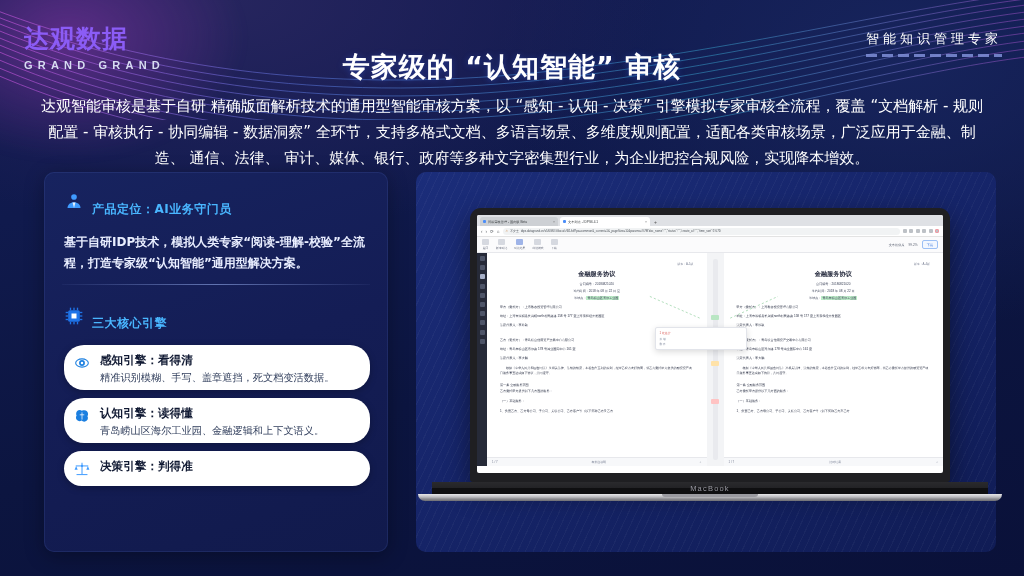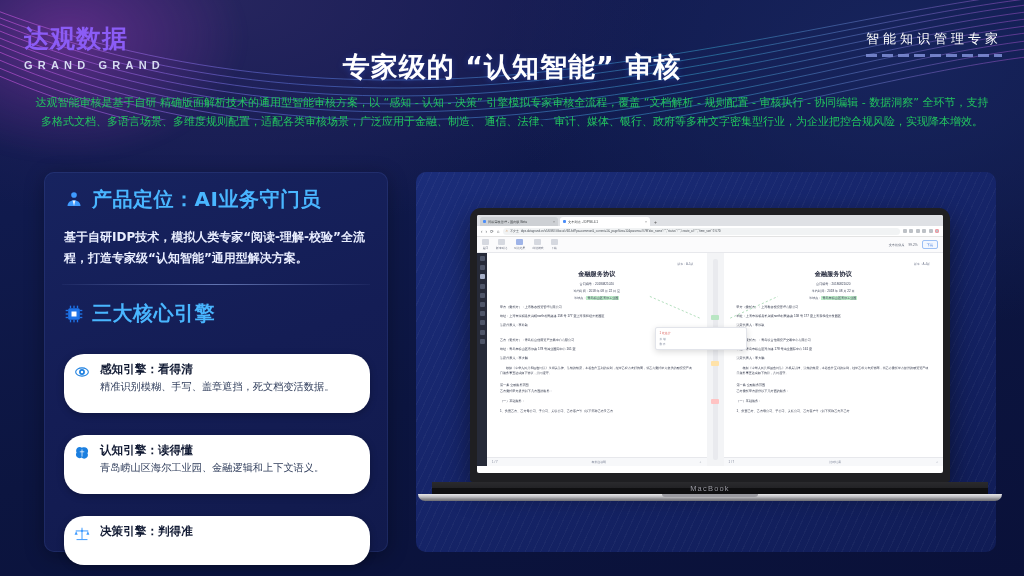--- a/index.html
+++ b/index.html
@@ -45,51 +45,51 @@
     opacity:.85;
   }
   .page-title{
     position:absolute; left:0; right:0; top:49px; text-align:center;
     font-size:27px; font-weight:bold; color:#ffffff; letter-spacing:1px;
     font-family:"DejaVu Sans","Liberation Sans",sans-serif;
     text-shadow:0 1px 6px rgba(60,110,255,.35);
   }
   .page-desc{
     position:absolute; left:34px; right:34px; top:94px;
-    text-align:center; color:#22c55e; font-size:11px; line-height:1.72;
+    text-align:center; color:#ffffff; font-size:15px; line-height:1.72;
     font-family:"DejaVu Sans","Liberation Sans",sans-serif;
   }
   
   .left-panel{
     position:absolute; left:44px; top:172px; width:344px; height:380px;
     background:linear-gradient(160deg,#17235f 0%,#141d55 50%,#111a4c 100%);
     border-radius:10px;
     box-shadow:0 4px 20px rgba(0,0,0,.30), inset 0 0 0 1px rgba(110,140,230,.13);
   }
   .sec-head{ display:flex; align-items:center; gap:8px; }
   .sec-title{
-    font-size:20px; font-weight:bold; color:#49b6ff; letter-spacing:.5px;
-    font-family:"DejaVu Sans","Liberation Sans",sans-serif;
+    font-size:12px; font-weight:bold; color:#49b6ff; letter-spacing:.5px;
+    font-family:"DejaVu Sans","Liberation Sans",sans-serif;
+    margin-top:15px;
   }
   .blk1{ position:absolute; left:20px; top:14px; right:18px; }
   .blk1-body{
     margin-top:14px; color:#e9eeff; font-size:12px; line-height:1.75;
     font-family:"DejaVu Sans","Liberation Sans",sans-serif; font-weight:bold;
   }
   .divider{
     position:absolute; left:18px; right:18px; top:112px; height:1px;
     background:linear-gradient(90deg,rgba(150,175,245,.05),rgba(160,185,250,.55),rgba(150,175,245,.05));
   }
   .blk2{ position:absolute; left:20px; top:128px; right:18px; }
   .cards{ margin-top:13px; display:flex; flex-direction:column; gap:8px; }
   .card{
-    background:#ffffff; border-radius:20px; padding:8px 10px 19px 10px;
+    background:#ffffff; border-radius:20px; padding:8px 10px 5px 10px;
     display:flex; gap:8px; align-items:flex-start;
     box-shadow:0 2px 7px rgba(0,0,0,.25);
-    margin-top:14px;
   }
   .card-ico{ flex:0 0 18px; margin-top:2px; }
   .card-txt{ flex:1; }
   .card-title{
     font-size:11.6px; font-weight:bold; color:#111a33; line-height:1.35;
     font-family:"DejaVu Sans","Liberation Sans",sans-serif;
   }
   .card-desc{
     font-size:10.2px; color:#33405e; line-height:1.5; margin-top:1px;
     font-family:"DejaVu Sans","Liberation Sans",sans-serif;

